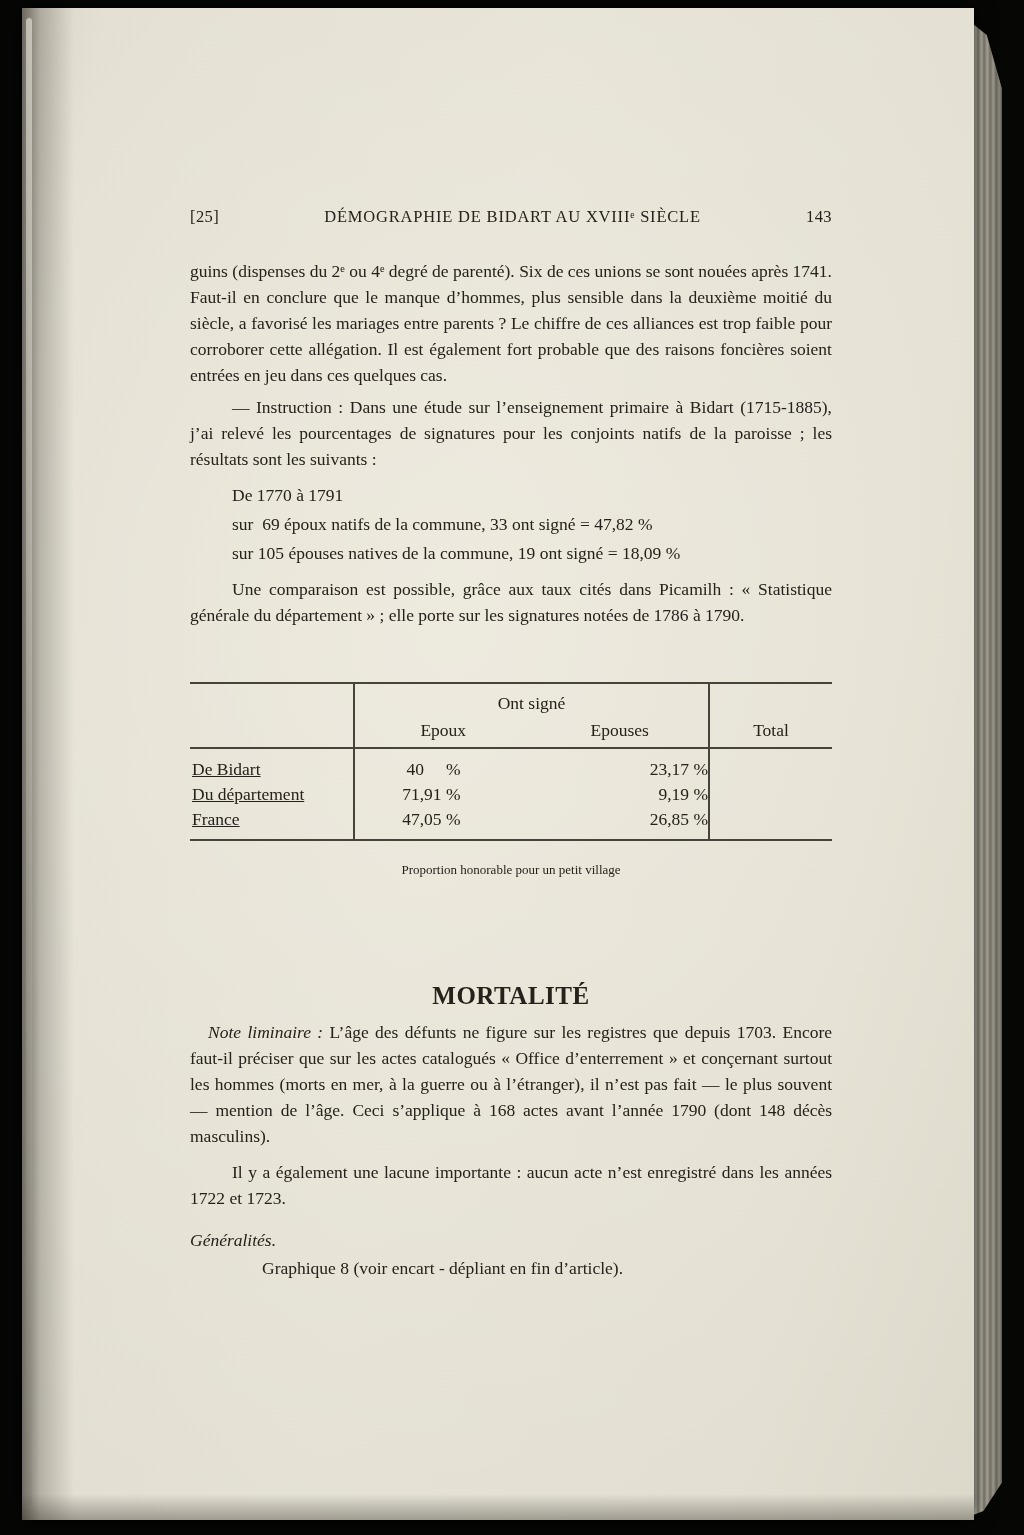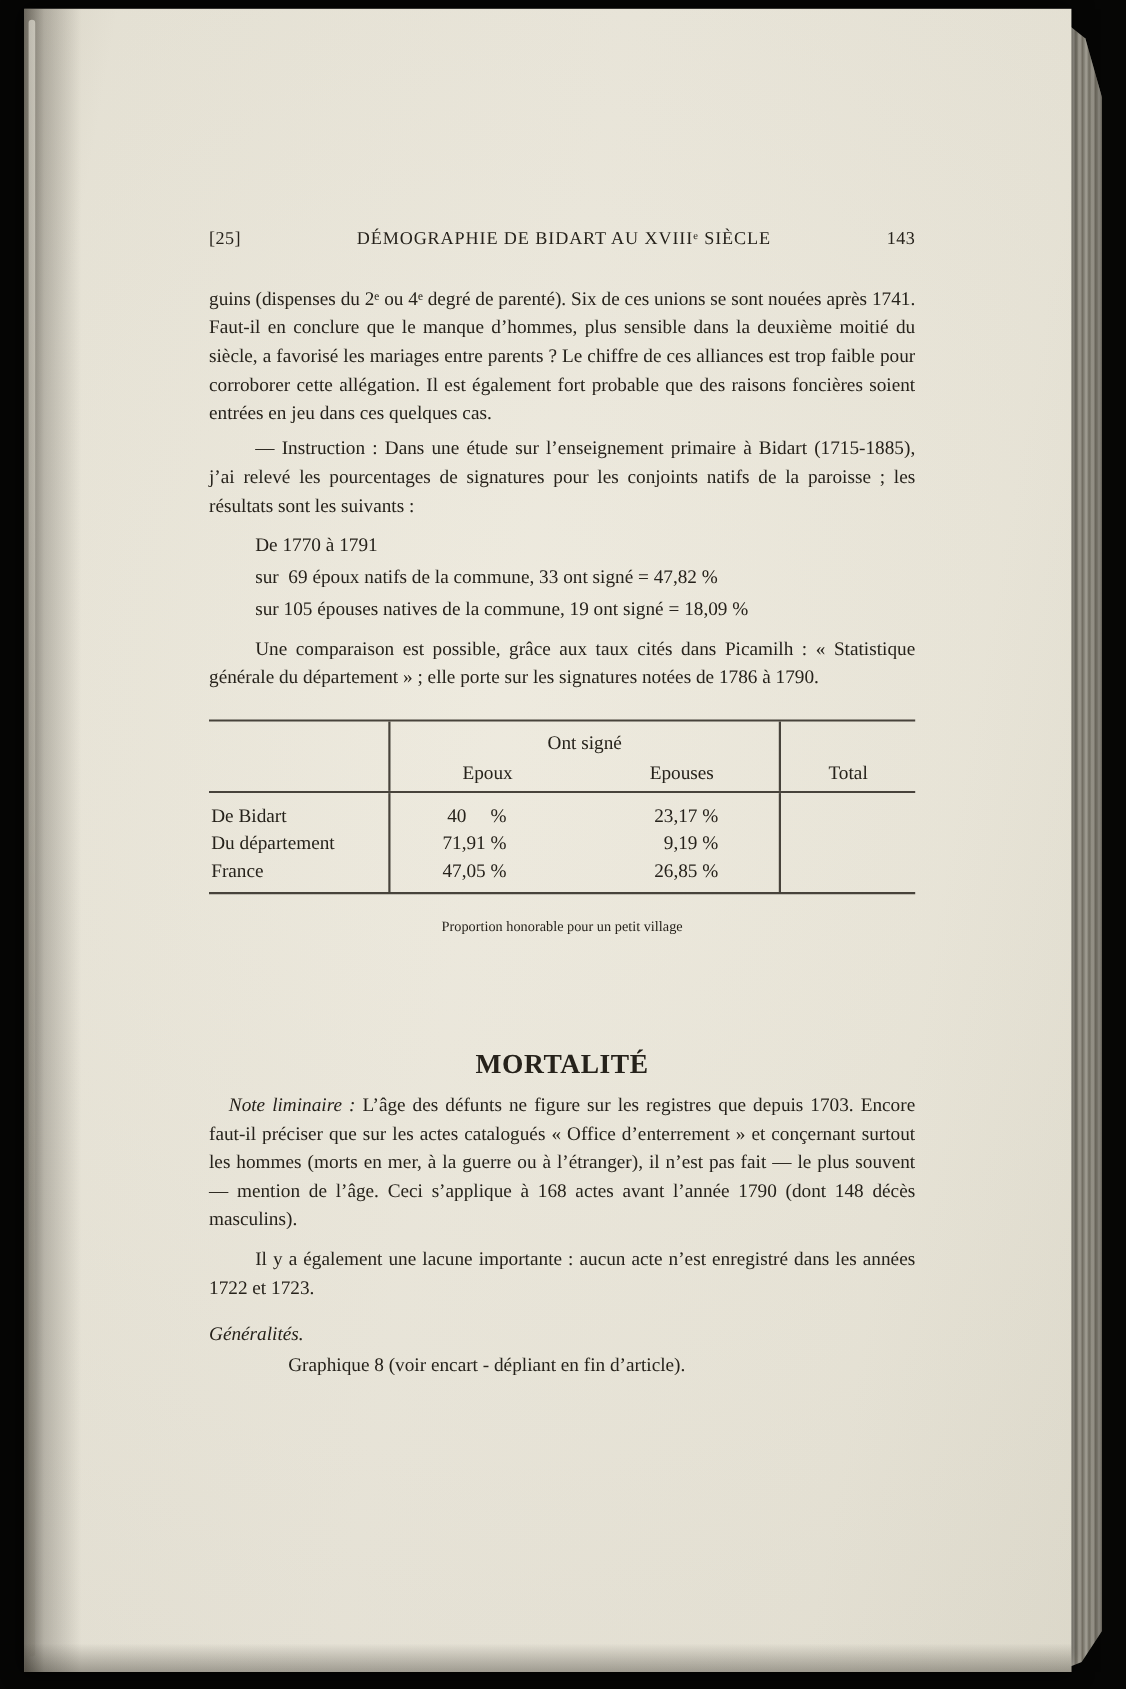--- a/index.html
+++ b/index.html
@@ -68,44 +68,44 @@
   .body-text { margin-top: 28px; }
   p { margin: 0 0 6px 0; text-align: justify; }
   .indented { text-indent: 42px; }
   .small-indent { text-indent: 18px; }
 
   .stat-line { margin: 3px 0 3px 42px; text-align: left; }
   .stat-line.first { margin-top: 10px; }
 
   
   .tbl {
-    margin-top: 26px;
+    margin-top: 54px;
     border-top: 2px solid rgba(42,38,30,0.85);
     border-bottom: 2px solid rgba(42,38,30,0.85);
   }
   .tbl-head {
     display: grid;
     grid-template-columns: 165px 355px 1fr;
     border-bottom: 2px solid rgba(42,38,30,0.85);
   }
   .tbl-head .hc1 { border-right: 2px solid rgba(42,38,30,0.85); }
   .tbl-head .hc2 { border-right: 2px solid rgba(42,38,30,0.85); padding: 9px 0 7px; }
   .group-title { text-align: center; line-height: 20px; }
   .sub-heads { display: grid; grid-template-columns: 1fr 1fr; margin-top: 7px; line-height: 20px; }
   .sub-heads div { text-align: center; }
   .tbl-head .hc3 { display: flex; align-items: flex-end; justify-content: center; padding-bottom: 7px; line-height: 20px; }
 
   .tbl-body { display: grid; grid-template-columns: 165px 355px 1fr; }
-  .tbl-body .bc1 { border-right: 2px solid rgba(42,38,30,0.85); padding: 8px 0 7px 2px; }
+  .tbl-body .bc1 { border-right: 2px solid rgba(42,38,30,0.85); padding: 8px 0 7px 2px; text-decoration: underline; }
   .tbl-body .bc2 { border-right: 2px solid rgba(42,38,30,0.85); padding: 8px 0 7px; }
   .tbl-body .bc3 { padding: 8px 0 7px; }
   .trow { line-height: 25px; }
   .vrow { display: grid; grid-template-columns: 1fr 1fr; line-height: 25px; }
   .vrow .v-epoux { text-align: right; padding-right: 71px; }
-  .vrow .v-epouses { text-align: right; padding-right: 55px; }
+  .vrow .v-epouses { text-align: right; }
   .v-total { text-align: right; padding-right: 32px; line-height: 25px; }
 
   .tbl-caption { margin-top: 16px; text-align: center; font-size: 13px; }
 
   
   .section-heading {
     margin-top: 100px;
     text-align: center;
     font-weight: bold;
     font-size: 25px;

